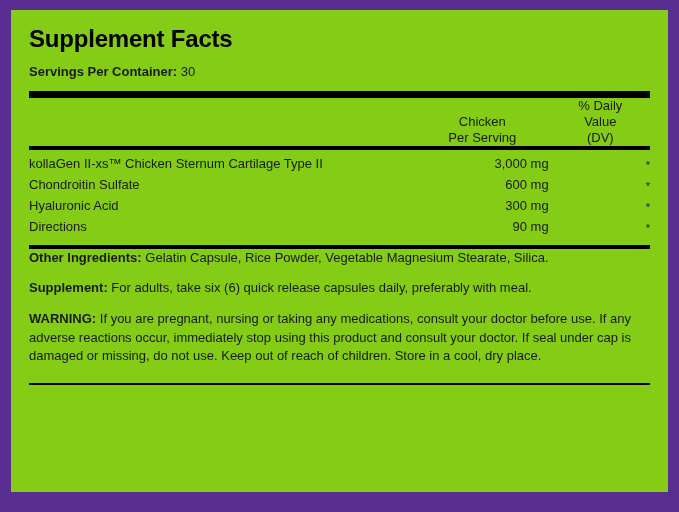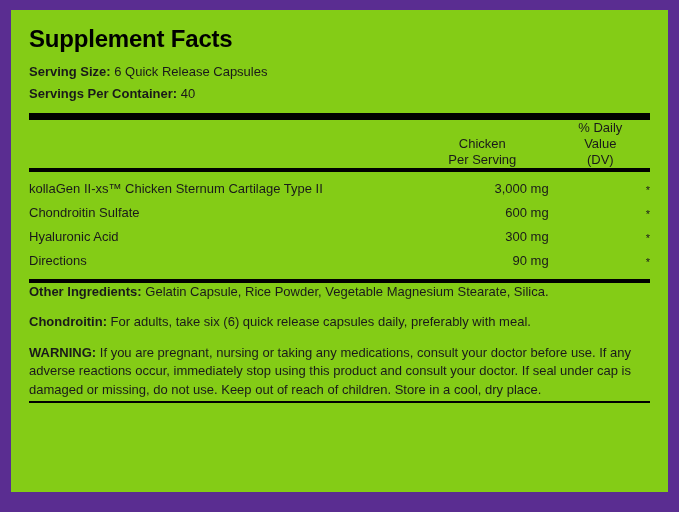--- a/index.html
+++ b/index.html
@@ -71,21 +71,21 @@
     line-height: 1.22;
     padding-top: 7px;
     padding-bottom: 6px;
   }
   .hdr-row th.spacer { width: 62%; }
   .hdr-amount { width: 22%; padding-right: 2px; }
   .hdr-dv { width: 16%; }
   .nutrient-row td {
     padding-top: 7px;
     padding-bottom: 6px;
-    border-top: 6px solid #84cc16;
+    border-top: 3px solid #84cc16;
   }
   .nutrient-row td.name { text-align: left; }
   .nutrient-row td.amt { text-align: right; padding-right: 2px; }
   .nutrient-row td.dv {
     text-align: right;
     font-size: 11px;
     vertical-align: top;
     padding-top: 6px;
   }
   .para {
@@ -96,38 +96,34 @@
   }
   .para b { font-weight: bold; }
   .block-gap { height: 12px; }
   .footnote {
     font-size: 12px;
     color: #1a1a1a;
     line-height: 1.3;
     margin: 0;
   }
   .sec-pad-top { padding-top: 0; }
-  .sec-pad-bottom { padding-bottom: 1px; }
+  .sec-pad-bottom { padding-bottom: 17px; }
 </style>
 </head>
 <body>
 
 <div class="panel">
   <div class="inner">
 
     <h1 class="title">Supplement Facts</h1>
 
-    <p class="serving-line">
-      <b>Serving Size:</b>
-      <span>6 Quick Release Capsules</span>
-    </p>
 
     <p class="serving-line">
       <b>Servings Per Container:</b>
-      <span>40</span>
+      <span>30</span>
     </p>
 
     <div class="rule-thick"></div>
 
     <table class="facts">
       <tbody>
           <tr class="hdr-row">
         <th class="spacer"></th>
         <th class="hdr-amount">
           <span>Chicken</span><br>
@@ -175,21 +171,21 @@
       <p class="para">
         <b>Other Ingredients:</b>
         <span>Gelatin Capsule, Rice Powder, Vegetable Magnesium Stearate, Silica.</span>
       </p>
     </div>
 
     <div class="block-gap"></div>
 
     <div>
       <p class="para">
-        <b>Chondroitin:</b>
+        <b>Supplement:</b>
         <span>For adults, take six (6) quick release capsules daily, preferably with meal.</span>
       </p>
     </div>
 
     <div class="block-gap"></div>
 
     <div class="sec-pad-bottom">
       <p class="para">
         <b>WARNING:</b>
         <span>If you are pregnant, nursing or taking any medications, consult your doctor before use. If any adverse reactions occur, immediately stop using this product and consult your doctor. If seal under cap is damaged or missing, do not use. Keep out of reach of children. Store in a cool, dry place.</span>

